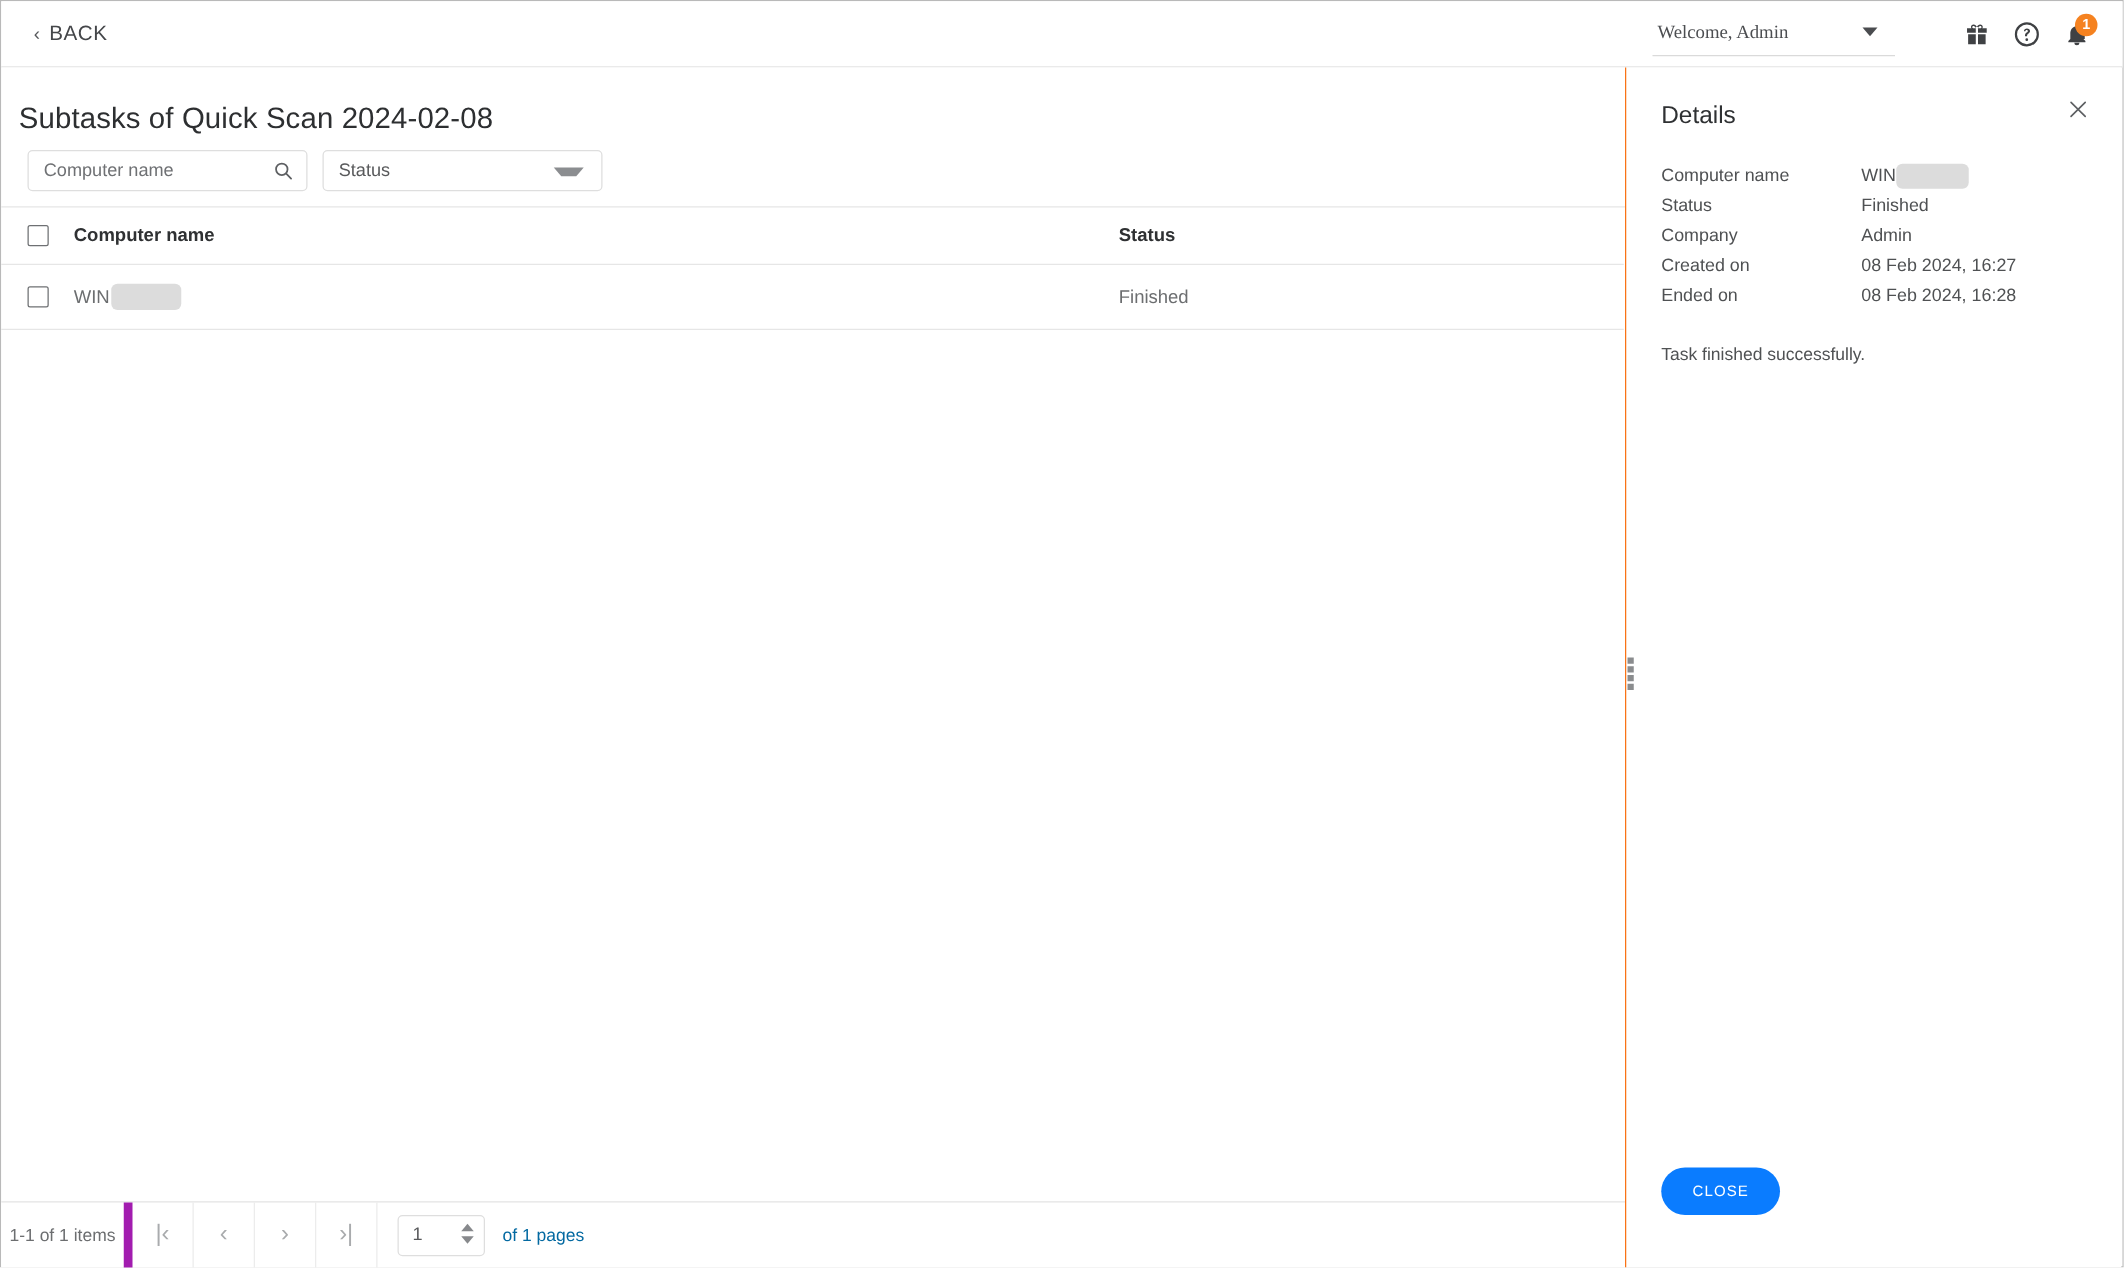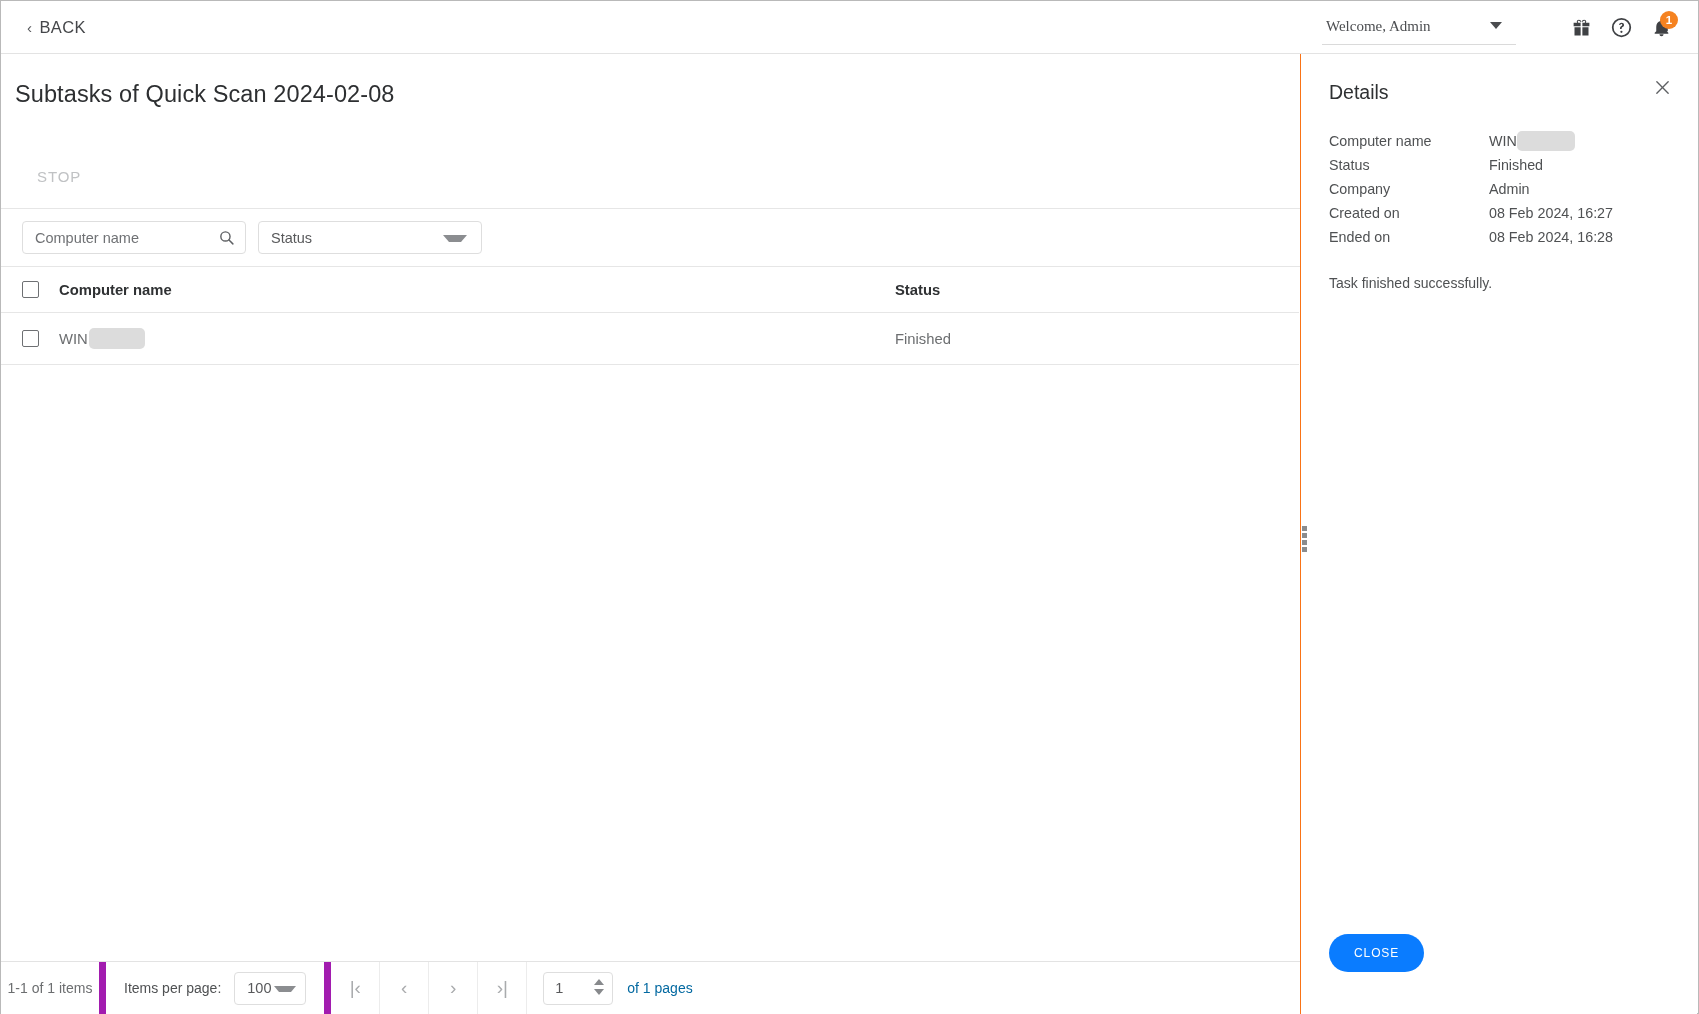--- a/index.html
+++ b/index.html
@@ -321,23 +321,20 @@
         <span class="badge">1</span>
       </div>
 
     </div>
   </div>
 
   <div class="main">
 
     <div class="page-title">Subtasks of Quick Scan 2024-02-08</div>
 
-    <div class="action-row">
-      <button class="stop-btn">STOP</button>
-    </div>
 
     <div class="filter-row">
       <div class="search-box">
         <input type="text" placeholder="Computer name" style="">
         <span class="search-ico">
           <svg width="17" height="17" viewBox="0 0 24 24" fill="none" stroke="#5e6063" stroke-width="2" aria-hidden="true">
             <circle cx="10.5" cy="10.5" r="6.5"></circle>
             <line x1="15.5" y1="15.5" x2="21" y2="21" stroke-linecap="round"></line>
           </svg>
         </span>
@@ -362,27 +359,20 @@
           <span>WIN</span>
           <span class="redact"></span>
         </div>
         <div class="col-status">Finished</div>
       </div>
     </div>
 
     <div class="footer">
       <div class="foot-cell" style="width:105px;justify-content:center;padding:0;">1-1 of 1 items</div>
 
-      <div class="foot-cell">
-        <span class="ipp-label">Items per page:</span>
-        <div class="ipp-select">
-          <span>100</span>
-          <span class="ipp-caret"></span>
-        </div>
-      </div>
 
       <div class="pg-btn">|‹</div>
       <div class="pg-btn">‹</div>
       <div class="pg-btn">›</div>
       <div class="pg-btn">›|</div>
 
       <div class="pg-input-wrap">
         <div class="pg-input">
           <input type="text" value="1" style="">
           <span class="spin">

